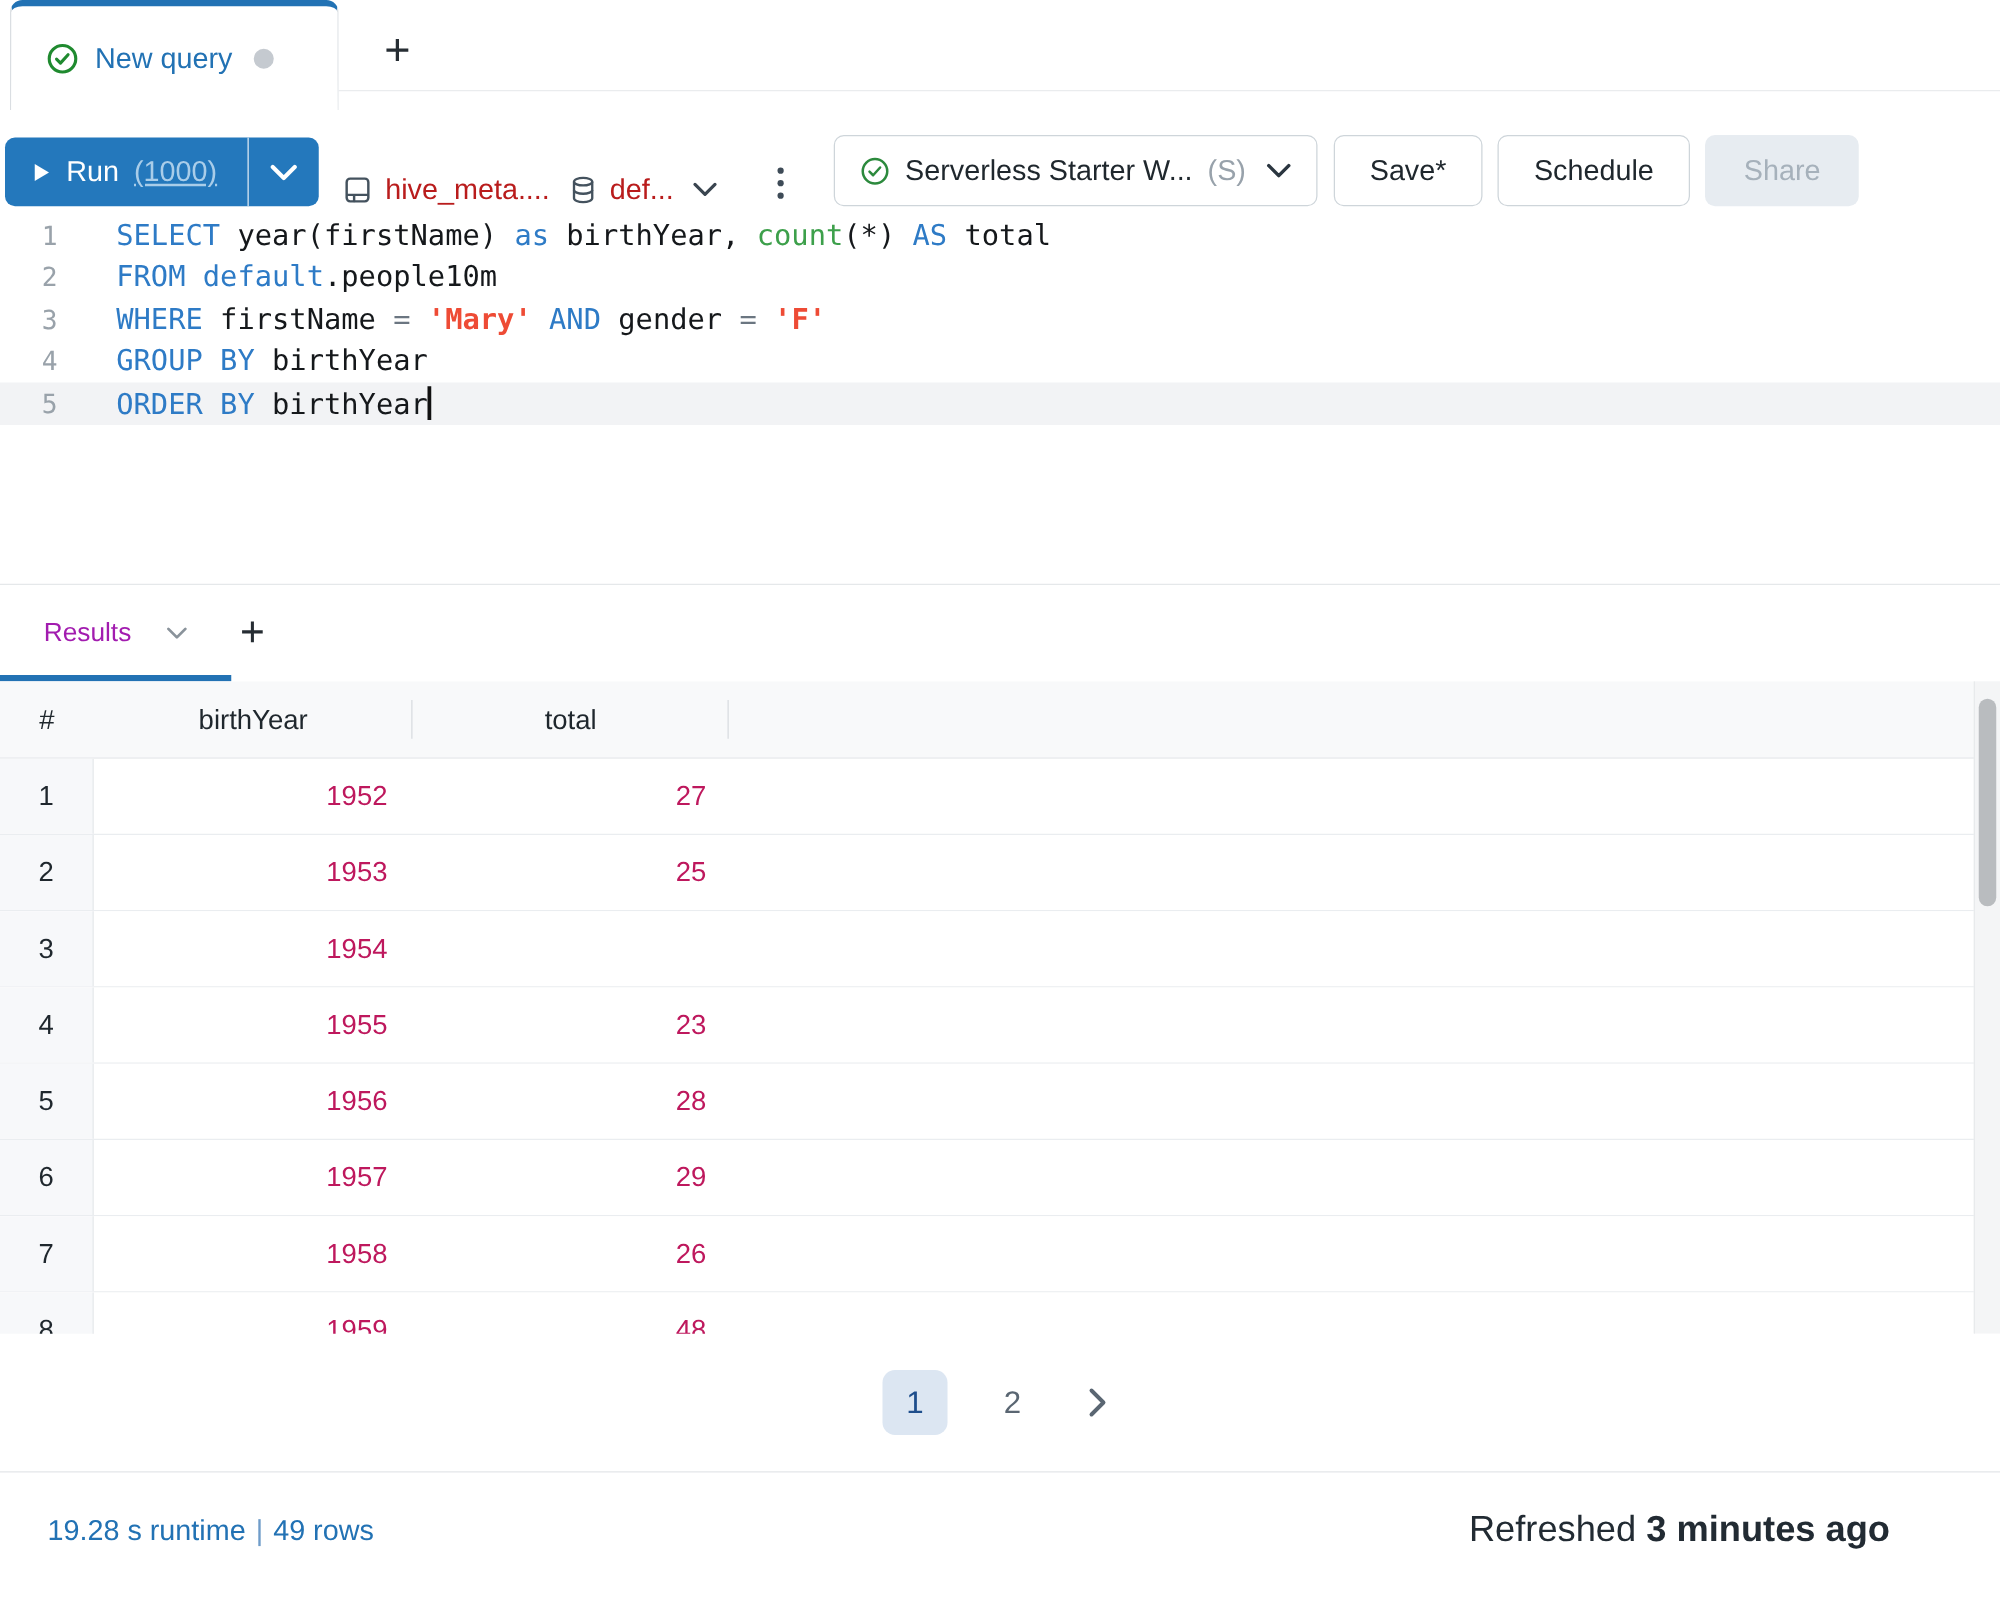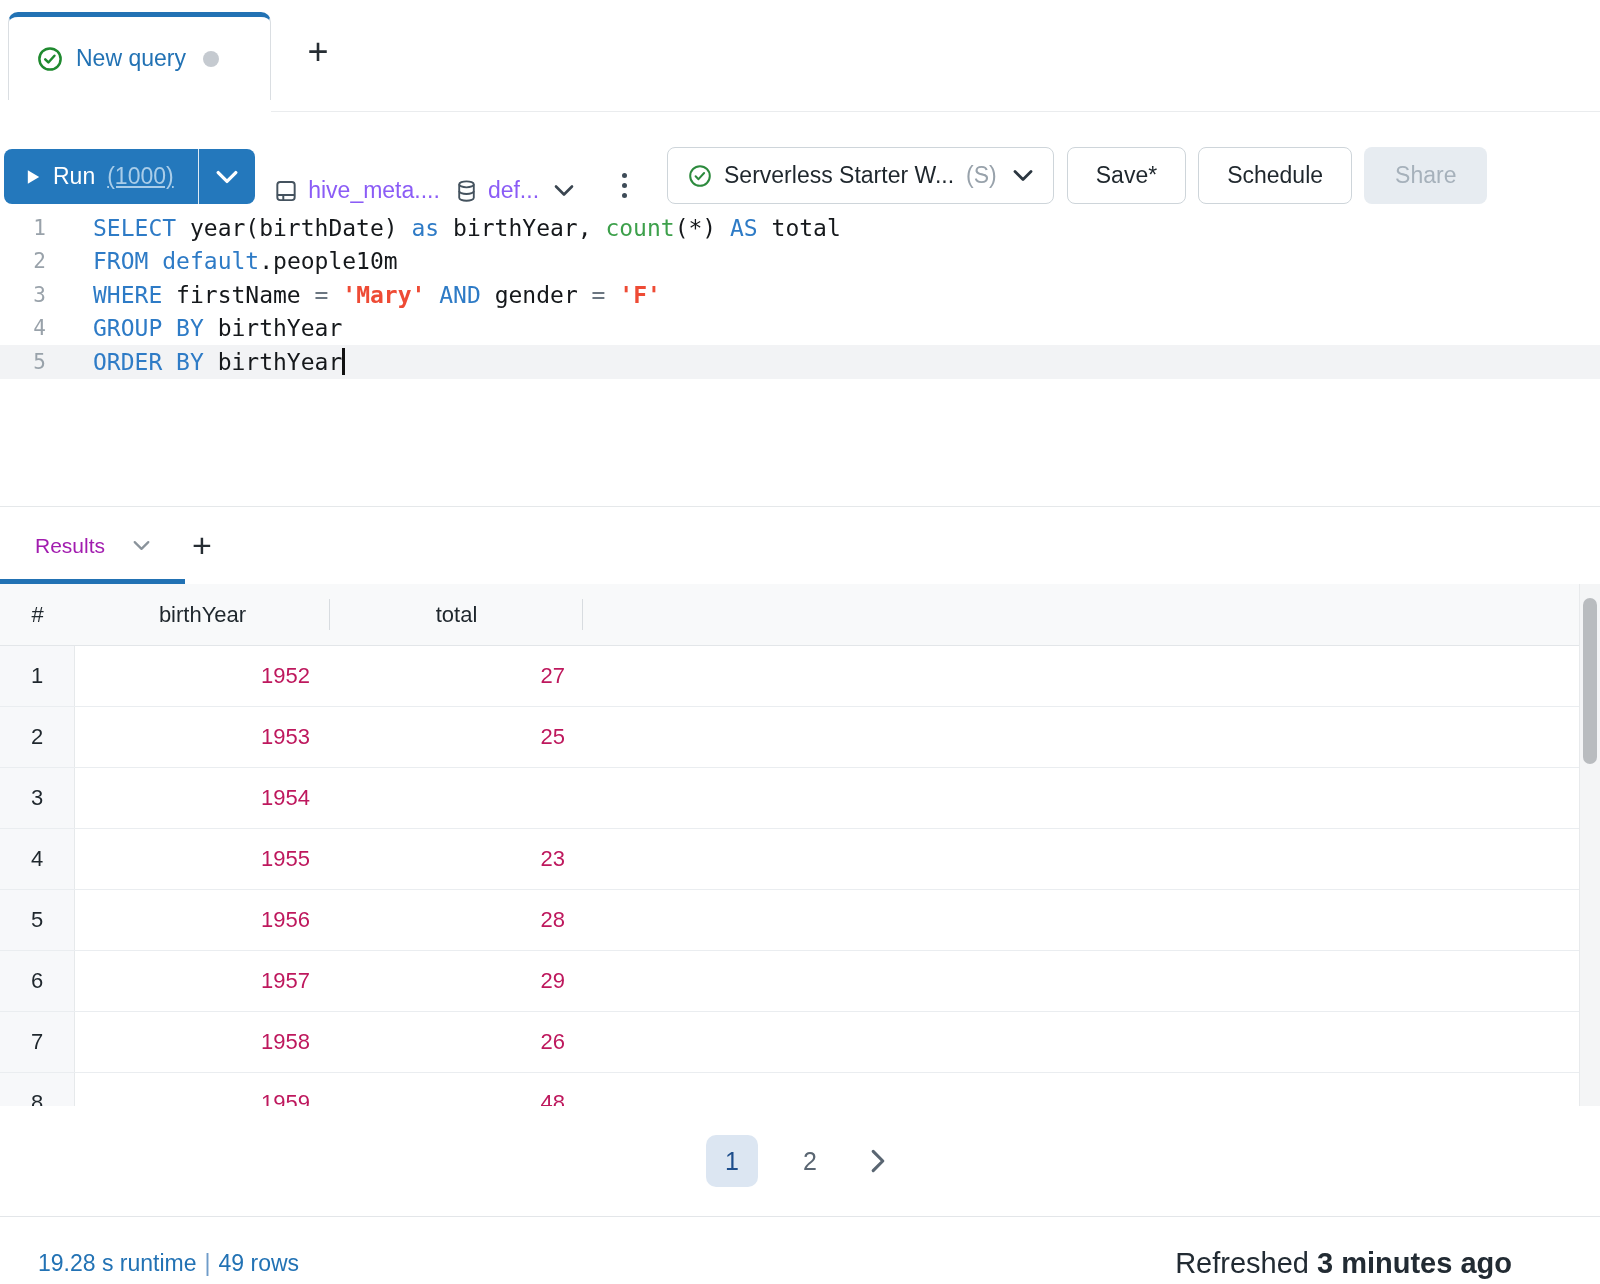--- a/index.html
+++ b/index.html
@@ -1,19 +1,19 @@
 <!DOCTYPE html>
 <html><head>
 <meta charset="utf-8">
 <style>
   * { margin:0; padding:0; box-sizing:border-box; }
   html,body { width:1600px; height:1284px; background:#fff; font-family:"Liberation Sans", sans-serif; color:#1f272d; overflow:hidden; }
 
   
-  .tabbar { position:relative; height:100px; background:#fff;margin-top:12px; }
+  .tabbar { position:relative; height:73px; background:#fff; }
   .tabbar-underline { position:absolute; left:271px; right:0; bottom:0; height:1px; background:#eaecee; }
   .tab-active {
     position:absolute; left:8px; top:0; width:263px; height:88px;
     background:#fff; border:1px solid #dadee2; border-bottom:none;
     border-top:5px solid #2272b4; border-radius:10px 10px 0 0;
     display:flex; align-items:center; padding-left:28px; gap:13px;
   }
   .tab-label { color:#2272b4; font-size:23px; font-weight:500; }
   .tab-dot { width:16px; height:16px; border-radius:50%; background:#c5cad0; margin-left:4px; }
   .new-tab-btn { position:absolute; left:296px; top:18px; width:44px; height:44px;
@@ -23,21 +23,21 @@
   
   .toolbar { height:92px; display:flex; align-items:flex-end; padding-left:4px; }
   .run-btn { display:flex; height:55px; border-radius:8px; overflow:hidden; background:#2478bc; cursor:pointer; }
   .run-main { display:flex; align-items:center; gap:12px; padding:0 24px 0 22px; }
   .run-label { color:#fff; font-size:23px; }
   .run-limit { color:#a9cde9; font-size:23px;text-decoration:underline; }
   .run-divider { width:1.5px; background:rgba(255,255,255,0.85); }
   .run-caret { width:56px; display:flex; align-items:center; justify-content:center; }
 
   .ctx-select { display:flex; align-items:center; margin-left:18px; gap:9px; cursor:pointer; }
-  .ctx-text { font-size:23px; color:#8b5cf6; }
+  .ctx-text { font-size:23px; color:#b91c1c; }
   .kebab { margin-left:42px; display:flex; flex-direction:column; gap:5px; cursor:pointer; padding:6px; }
   .kebab span { width:5px; height:5px; border-radius:50%; background:#3e4b57; }
 
   .btn { height:57px; border:1px solid #ced5da; border-radius:8px; background:#fff;
     display:flex; align-items:center; font-size:23px; color:#1f272d; cursor:pointer; }
   .warehouse-btn { margin-left:34px; padding:0 20px; gap:12px; }
   .wh-size { color:#98a2ab; }
   .save-btn { margin-left:13px; padding:0 28px; }
   .schedule-btn { margin-left:12px; padding:0 28px; }
   .share-btn { margin-left:12px; padding:0 31px; border:none; background:#e7ecf1; color:#a6b1bb; cursor:default; }
@@ -184,21 +184,21 @@
     </span>
   </div>
 
   <div class="btn save-btn">Save*</div>
   <div class="btn schedule-btn">Schedule</div>
   <div class="btn share-btn">Share</div>
 </div>
 
 <div class="editor">
   <div id="code-lines">
-      <div class="code-line"><span class="line-num">1</span><span class="line-code"><span class="tok-kw">SELECT</span><span class="tok-pl"> year(birthDate) </span><span class="tok-kw">as</span><span class="tok-pl"> birthYear, </span><span class="tok-fn">count</span><span class="tok-pl">(*) </span><span class="tok-kw">AS</span><span class="tok-pl"> total</span></span></div>
+      <div class="code-line"><span class="line-num">1</span><span class="line-code"><span class="tok-kw">SELECT</span><span class="tok-pl"> year(firstName) </span><span class="tok-kw">as</span><span class="tok-pl"> birthYear, </span><span class="tok-fn">count</span><span class="tok-pl">(*) </span><span class="tok-kw">AS</span><span class="tok-pl"> total</span></span></div>
       <div class="code-line"><span class="line-num">2</span><span class="line-code"><span class="tok-kw">FROM</span><span class="tok-pl"> </span><span class="tok-kw">default</span><span class="tok-pl">.people10m</span></span></div>
       <div class="code-line"><span class="line-num">3</span><span class="line-code"><span class="tok-kw">WHERE</span><span class="tok-pl"> firstName </span><span class="tok-op">=</span><span class="tok-pl"> </span><span class="tok-str">'Mary'</span><span class="tok-pl"> </span><span class="tok-kw">AND</span><span class="tok-pl"> gender </span><span class="tok-op">=</span><span class="tok-pl"> </span><span class="tok-str">'F'</span></span></div>
       <div class="code-line"><span class="line-num">4</span><span class="line-code"><span class="tok-kw">GROUP BY</span><span class="tok-pl"> birthYear</span></span></div>
       <div class="code-line active"><span class="line-num">5</span><span class="line-code"><span class="tok-kw">ORDER BY</span><span class="tok-pl"> birthYear</span><span class="cursor"></span></span></div>
     </div>
 </div>
 
 <div class="results-strip">
   <span class="results-label">Results</span>
   <span class="results-caret">

